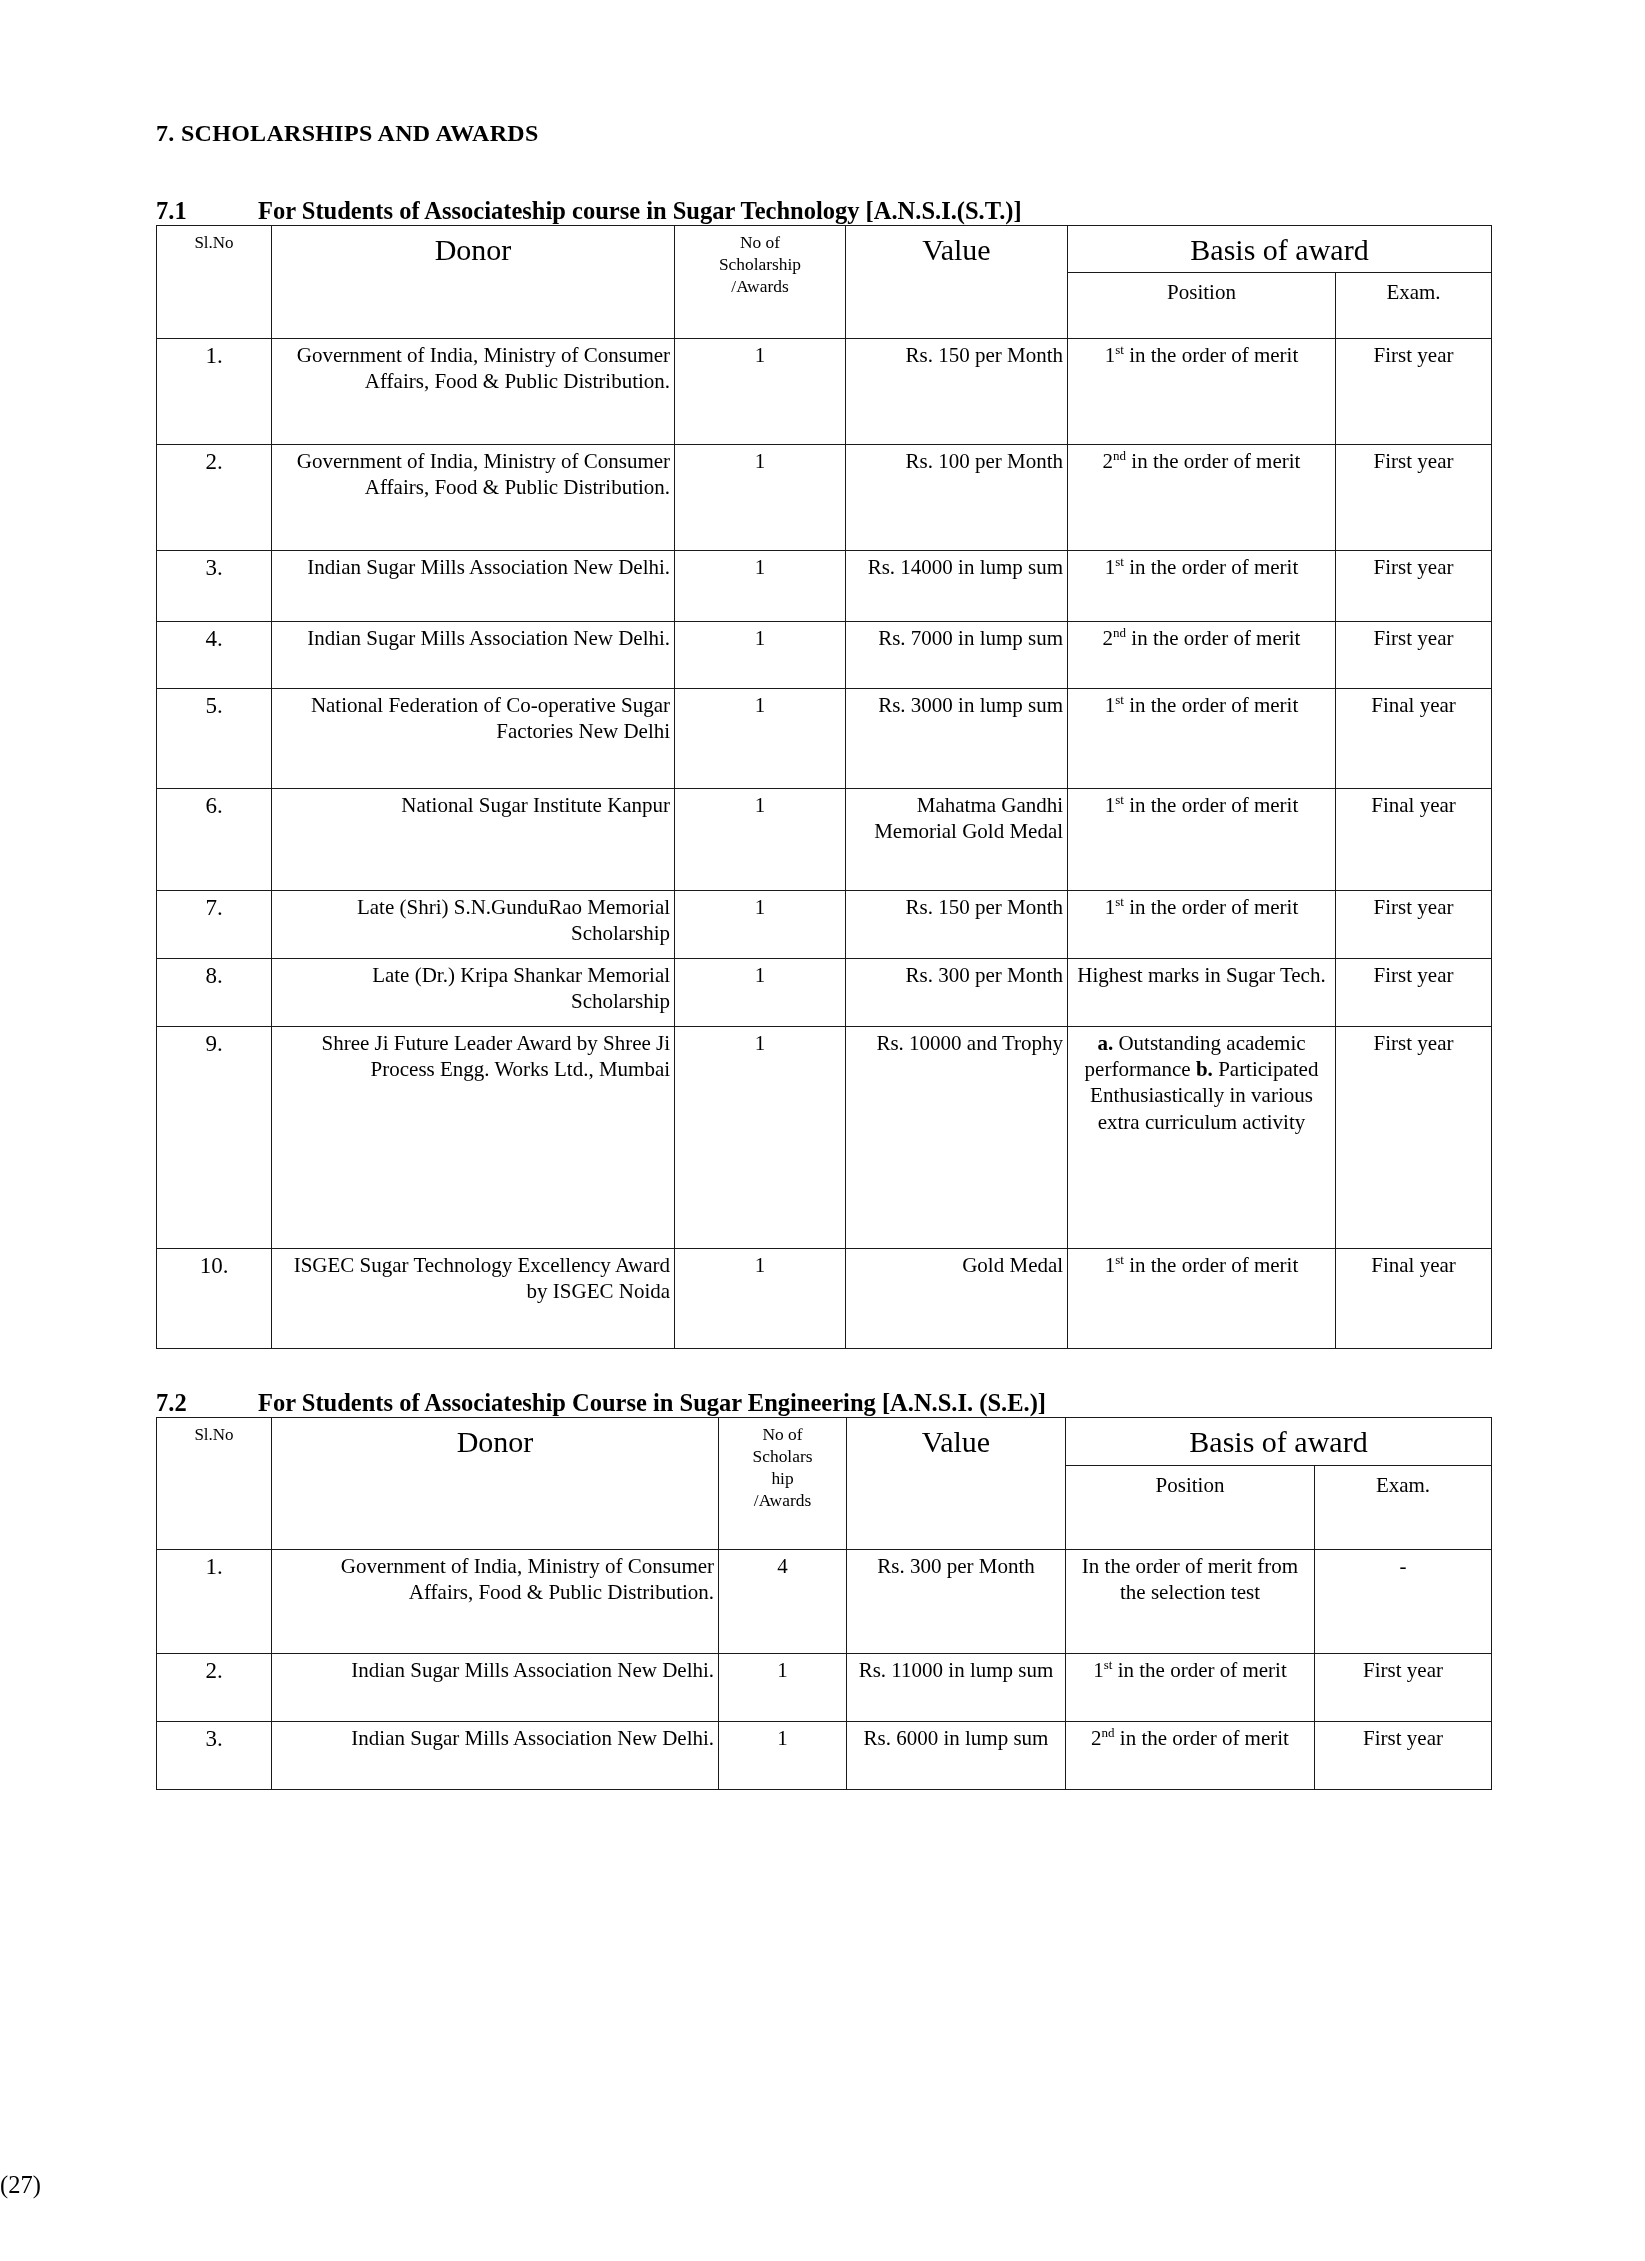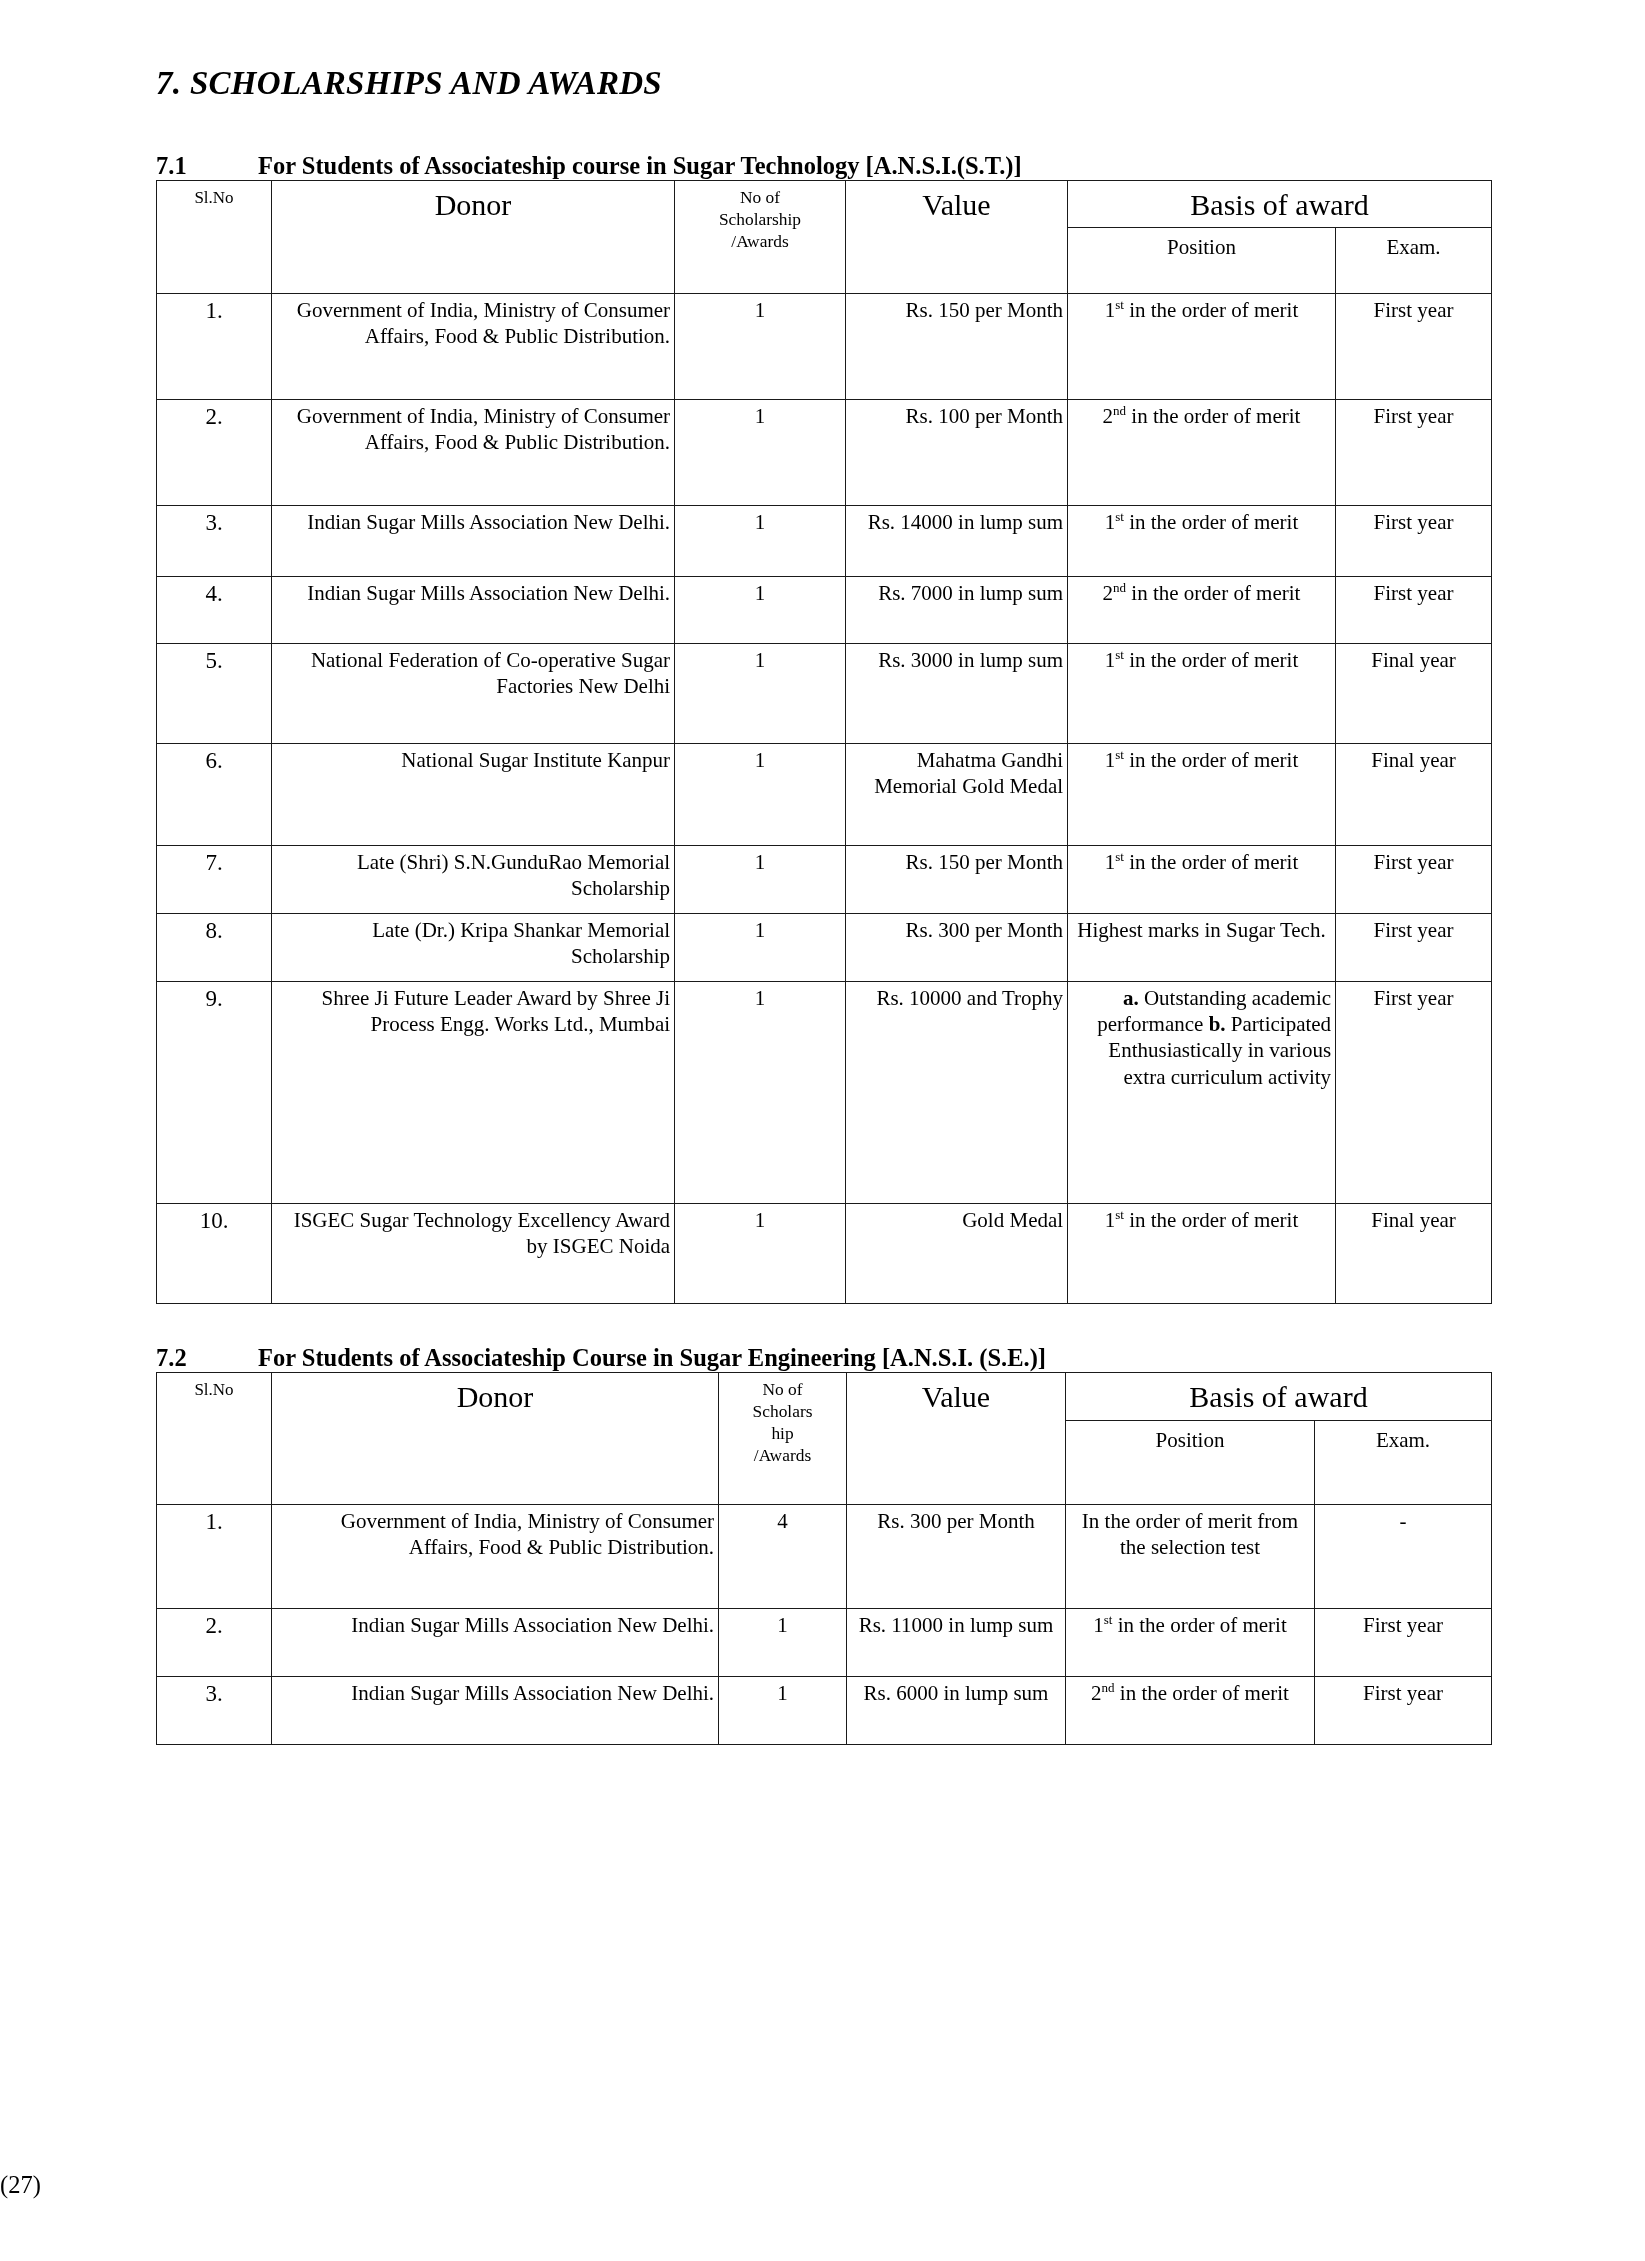--- a/index.html
+++ b/index.html
@@ -22,26 +22,25 @@
   }
   .content {
     position: absolute;
     left: 156px;
     top: 0;
     width: 1334px;
   }
 
   
   .section-title {
-    font-size: 33px;
+    font-size: 24px;
     font-weight: bold;
     letter-spacing: 0.3px;
     margin: 0;
-    padding-top: 65px;
-    font-style: italic;
+    padding-top: 120px;
   }
   .intro-para {
     font-size: 24.5px;
     margin: 0;
     padding-top: 58px;
     padding-left: 102px;
   }
   .subsection {
     margin: 0;
     padding-top: 50px;
@@ -102,21 +101,21 @@
     text-align: center;
     font-weight: bold;
     font-size: 23px;
     padding-top: 5.2px;
   }
   .c-donor { text-align: right; padding-left: 11.6px; }
   .c-num   { text-align: center; }
   .c-value { text-align: right; padding-left: 11.6px; }
   .c-pos   { text-align: center; }
   .c-exam  { text-align: center; }
-  .c-pos-left { text-align: right; padding-left: 14px; }
+  .c-pos-left { text-align: center; padding-left: 14px; }
 
   .vmid { vertical-align: middle; }
 
   sup {
     font-size: 0.62em;
     vertical-align: super;
     line-height: 0;
   }
   .bold { font-weight: bold; }
 

